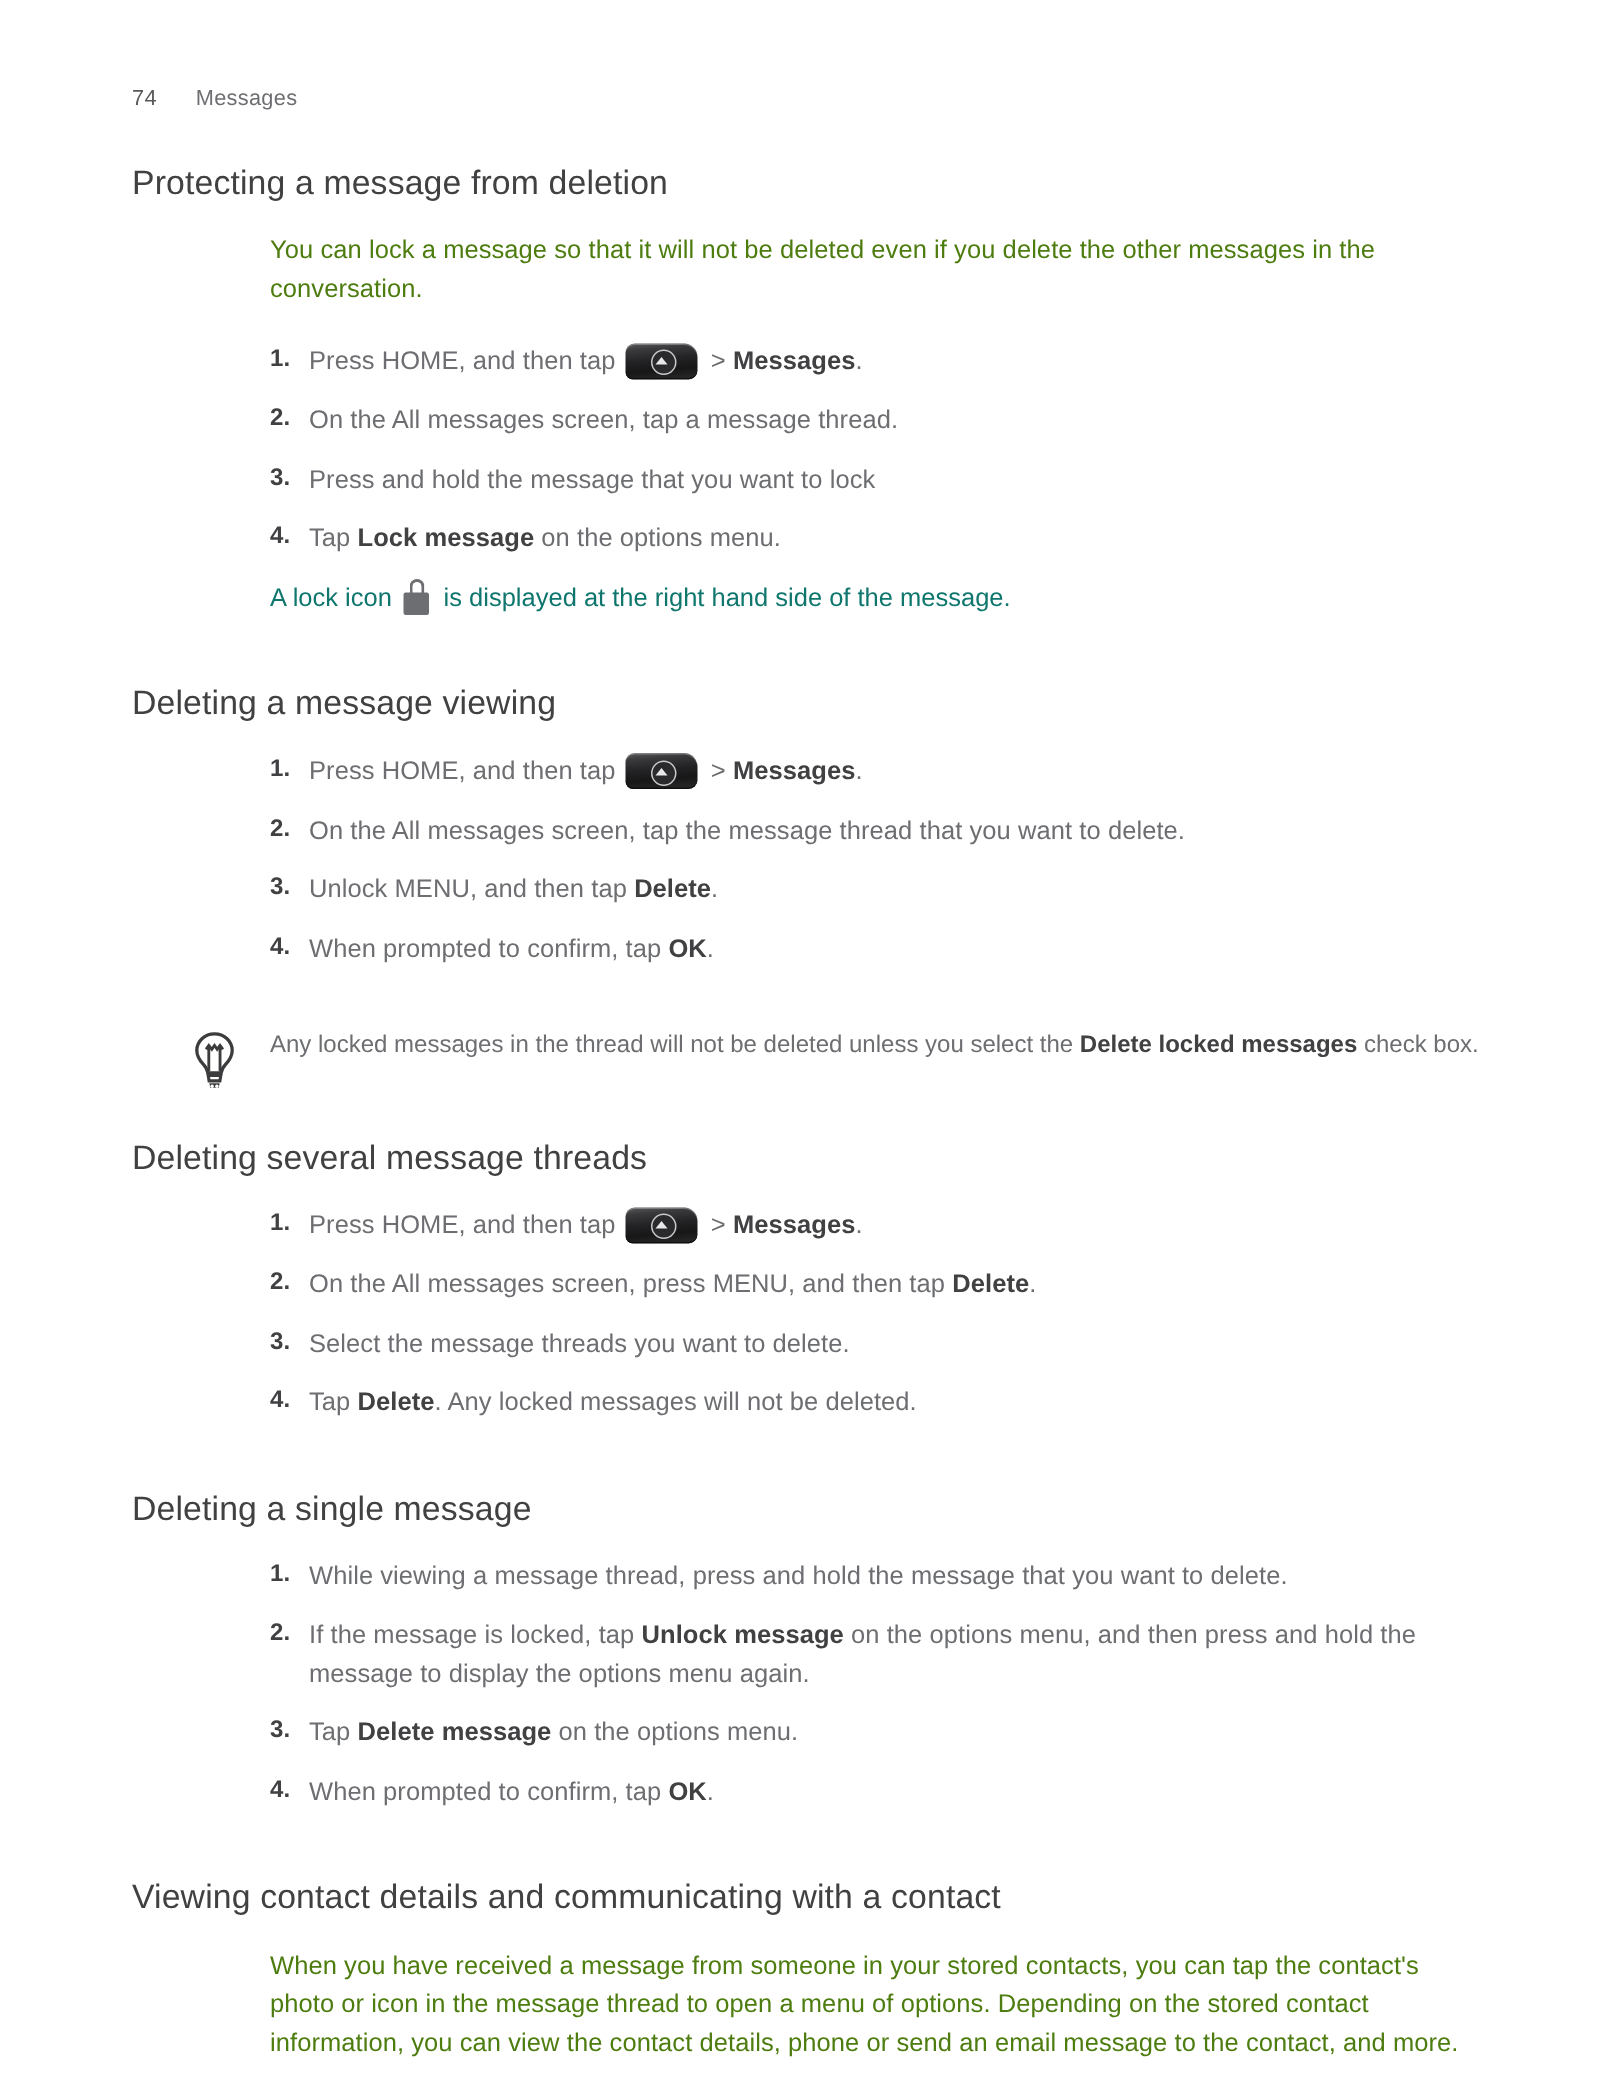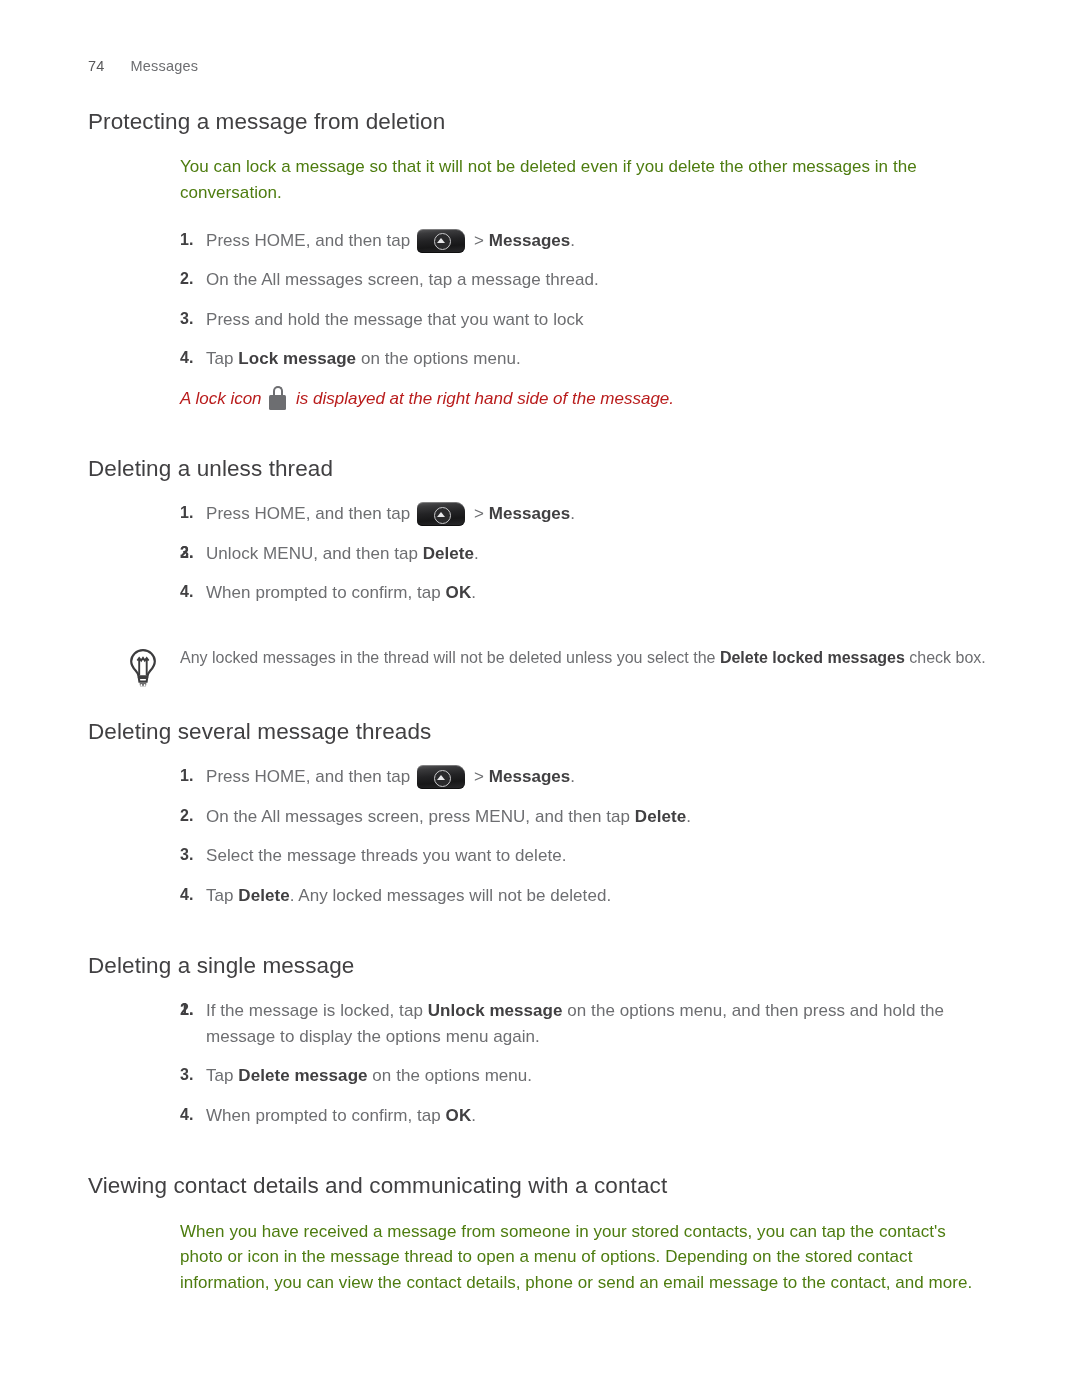--- a/index.html
+++ b/index.html
@@ -91,23 +91,22 @@
     color: #414042;
     font-weight: 700;
     font-size: 16px;
   }
 
   .after-note {
     margin-left: 92px;
     margin-top: 14px;
     font-size: 17px;
     line-height: 1.5;
-    color: #b91c1c;
+    color: #0f766e;
     max-width: 800px;
-    font-style: italic;
   }
 
   b, .b {
     color: #414042;
     font-weight: 700;
   }
 
   
   .home-icon {
     display: inline-block;
@@ -235,28 +234,28 @@
           <span class="num">4.</span><span>Tap </span><b>Lock message</b><span> on the options menu.</span>
         </li>
       </ol>
 
       <div class="after-note"><span>A lock icon </span><span class="lock-icon"><span class="shackle"></span><span class="body"></span></span><span> is displayed at the right hand side of the message.</span></div>
     </div>
 
     <div class="sp-44"></div>
 
     <div class="sec">
-      <h2 class="section-title">Deleting a unless thread</h2>
+      <h2 class="section-title">Deleting a message viewing</h2>
 
       <ol class="steps">
         <li>
           <span class="num">1.</span><span>Press HOME, and then tap </span><span class="home-icon"><span class="tri"></span></span><span> &gt; </span><b>Messages</b><span>.</span>
         </li>
         <li>
-          <span class="num">2.</span>
+          <span class="num">2.</span><span>On the All messages screen, tap the message thread that you want to delete.</span>
         </li>
         <li>
           <span class="num">3.</span><span>Unlock MENU, and then tap </span><b>Delete</b><span>.</span>
         </li>
         <li>
           <span class="num">4.</span><span>When prompted to confirm, tap </span><b>OK</b><span>.</span>
         </li>
       </ol>
     </div>
 
@@ -298,21 +297,21 @@
       </ol>
     </div>
 
     <div class="sp-44"></div>
 
     <div class="sec">
       <h2 class="section-title">Deleting a single message</h2>
 
       <ol class="steps">
         <li>
-          <span class="num">1.</span>
+          <span class="num">1.</span><span>While viewing a message thread, press and hold the message that you want to delete.</span>
         </li>
         <li>
           <span class="num">2.</span><span>If the message is locked, tap </span><b>Unlock message</b><span> on the options menu, and then press and hold the message to display the options menu again.</span>
         </li>
         <li>
           <span class="num">3.</span><span>Tap </span><b>Delete message</b><span> on the options menu.</span>
         </li>
         <li>
           <span class="num">4.</span><span>When prompted to confirm, tap </span><b>OK</b><span>.</span>
         </li>

